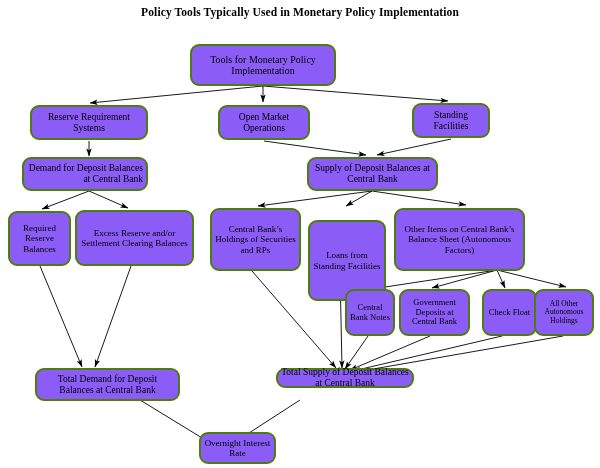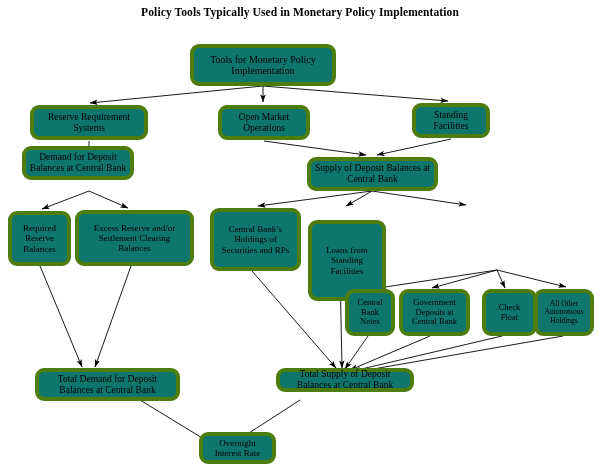--- a/index.html
+++ b/index.html
@@ -7,21 +7,21 @@
        font-family:"Liberation Serif","DejaVu Serif",serif;color:#000;}
   #diagram-root{position:relative;width:600px;height:468px;}
   #page-title{
     position:absolute;left:0;top:6px;width:600px;text-align:center;
     font-family:"Liberation Serif","DejaVu Serif",serif;
     font-weight:bold;font-size:11.5px;letter-spacing:.1px;
   }
   svg#edges{position:absolute;left:0;top:0;width:600px;height:468px;}
   .node{
     position:absolute;box-sizing:border-box;
-    border:4px solid #4d7c0f;border-radius:9px;background:#0f766e;
+    border:2px solid #4d7c0f;border-radius:9px;background:#8b5cf6;
     display:flex;align-items:center;justify-content:center;text-align:center;
     font-family:"Liberation Serif","DejaVu Serif",serif;
     line-height:1.12;padding:8px 3px;
   }
   .node span{display:block;width:100%;}
   .t10{font-size:10px;}
   .t95{font-size:9.5px;}
   .t9{font-size:9px;}
   .t85{font-size:8.5px;}
   .t75{font-size:7.5px;}
@@ -85,21 +85,21 @@
   </div>
 
   <div class="node t95" style="left:218px;top:105px;width:92px;height:35px;justify-content:flex-end;">
     <span>Open Market Operations</span>
   </div>
 
   <div class="node t95" style="left:412px;top:103px;width:78px;height:35px;">
     <span>Standing Facilities</span>
   </div>
 
-  <div class="node t95" style="left:22px;top:146px;width:112px;height:34px;">
+  <div class="node t95" style="left:22px;top:157px;width:126px;height:34px;text-align:right;">
     <span>Demand for Deposit Balances at Central Bank</span>
   </div>
 
   <div class="node t95" style="left:307px;top:157px;width:131px;height:34px;">
     <span>Supply of Deposit Balances at Central Bank</span>
   </div>
 
   <div class="node t9" style="left:8px;top:211px;width:63px;height:55px;">
     <span>Required Reserve Balances</span>
   </div>
@@ -109,20 +109,23 @@
   </div>
 
   <div class="node t9" style="left:210px;top:208px;width:91px;height:63px;">
     <span>Central Bank’s Holdings of Securities and RPs</span>
   </div>
 
   <div class="node t9" style="left:308px;top:208px;width:78px;height:81px;margin-top:12px;">
     <span>Loans from Standing Facilities</span>
   </div>
 
+  <div class="node t9" style="left:394px;top:208px;width:131px;height:63px;">
+    <span>Other Items on Central Bank’s Balance Sheet (Autonomous Factors)</span>
+  </div>
 
   <div class="node t85" style="left:345px;top:289px;width:50px;height:47px;">
     <span>Central Bank Notes</span>
   </div>
 
   <div class="node t85" style="left:399px;top:289px;width:71px;height:47px;">
     <span>Government Deposits at Central Bank</span>
   </div>
 
   <div class="node t85" style="left:482px;top:289px;width:55px;height:47px;">

